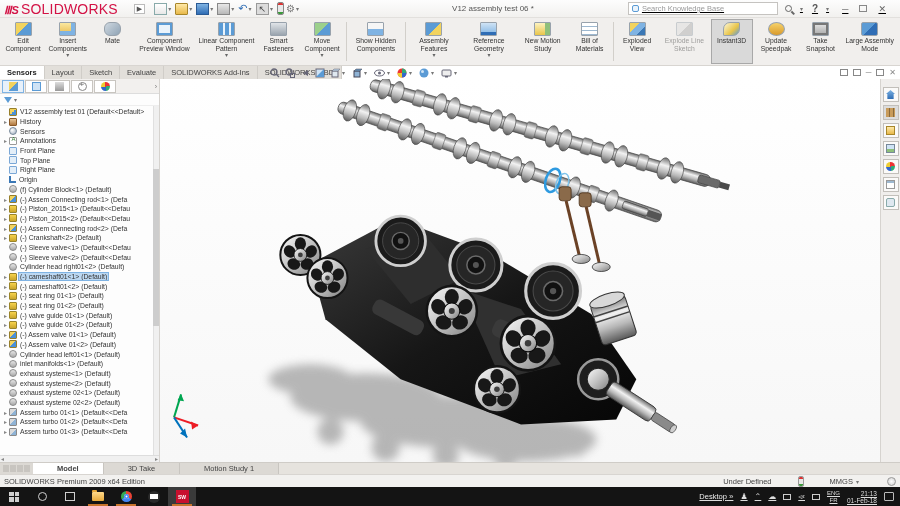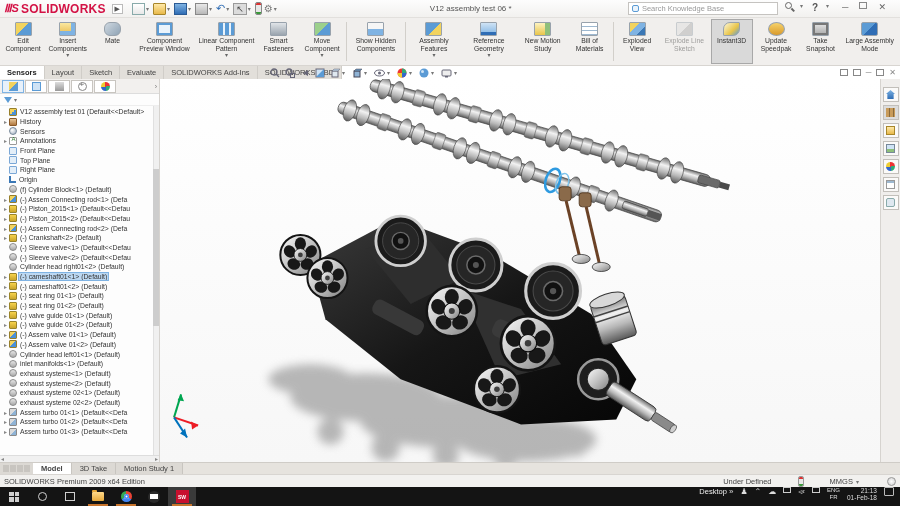--- a/index.html
+++ b/index.html
@@ -1,23 +1,23 @@
 <!DOCTYPE html>
 <html><head>
 <meta charset="utf-8">
 <style>
   *{margin:0;padding:0;box-sizing:border-box;}
   html,body{width:900px;height:506px;overflow:hidden;font-family:"Liberation Sans",sans-serif;background:#f0efed;}
   #app{width:900px;height:506px;display:flex;flex-direction:column;}
 
   
   #titlebar{height:18px;background:linear-gradient(#fdfdfd,#f2f1ef);display:flex;align-items:center;border-bottom:1px solid #e2e0dd;padding:0 4px;flex:none;}
-  .sw-logo{display:flex;align-items:flex-start;gap:2px;margin-right:6px;}
+  .sw-logo{display:flex;align-items:flex-end;gap:2px;margin-right:16px;}
   .sw-ds{color:#d31245;font-weight:bold;font-style:italic;font-size:11px;}
-  .sw-word{font-size:12px;font-weight:bold;color:#d31245;letter-spacing:.2px;}
+  .sw-word{font-size:14px;font-weight:normal;color:#d31245;letter-spacing:.2px;}
   .qa-exp{font-size:7px;color:#555;border:1px solid #bbb;padding:0 2px;margin-right:8px;background:#fff;}
   .qai{display:inline-flex;align-items:center;margin:0 1px;height:14px;}
   .qicon{width:13px;height:12px;display:inline-block;position:relative;}
   .dda{font-size:6px;color:#777;margin:0 2px 0 1px;}
   .i-new{background:linear-gradient(#fff,#e8e8e8);border:1px solid #8aa;}
   .i-open{background:linear-gradient(#ffe9a8,#e8b94a);border:1px solid #a8862a;border-radius:1px;}
   .i-save{background:linear-gradient(#7fb3e3,#2f6db5);border:1px solid #2a5a94;}
   .i-print{background:linear-gradient(#e8e8e8,#b8b8b8);border:1px solid #888;}
   .i-undo{color:#2f6db5;font-size:11px;line-height:11px;width:auto;}
   .i-select{color:#444;font-size:9px;line-height:11px;width:auto;padding:0 2px;background:#dcdcdc;border:1px solid #9a9a9a;}
@@ -128,21 +128,21 @@
   .tp-folder{background:linear-gradient(#ffe9a8,#e8b94a);border:1px solid #a8862a;}
   .tp-palette{background:linear-gradient(#cfe3f5 50%,#8fc07a 50%);border:1px solid #789;}
   .tp-wheel{background:conic-gradient(#e33 0 25%,#3a7 25% 50%,#36c 50% 75%,#ec3 75%);border-radius:50%;}
   .tp-props{background:#fff;border:1px solid #999;box-shadow:inset 0 2px 0 #9db8d0;}
   .tp-chat{background:#dfe8f0;border:1px solid #8aa;border-radius:2px 2px 2px 0;}
 
   
   #doctabs{height:12px;background:#e6e3de;display:flex;align-items:stretch;flex:none;border-top:1px solid #cfccc7;}
   #dt-nav{display:flex;align-items:center;gap:1px;padding:0 3px;background:#dcd9d4;}
   #dt-nav span{width:6px;height:7px;background:#c8c5c0;}
-  .dtab{font-size:7.5px;color:#444;padding:0 8px;display:flex;align-items:center;border-right:1px solid #c8c5c0;background:#dcd9d4;white-space:nowrap;}
+  .dtab{font-size:7.5px;color:#444;padding:0 24px;display:flex;align-items:center;border-right:1px solid #c8c5c0;background:#dcd9d4;white-space:nowrap;}
   .dtab.active{background:#fff;font-weight:bold;}
 
   
   #statusbar{height:13px;background:#f2f1ef;border-top:1px solid #d8d5d1;display:flex;align-items:center;font-size:7.5px;color:#444;padding:0 4px;flex:none;}
   #sb-right{margin-left:auto;display:flex;align-items:center;gap:26px;}
   .sb-traffic{width:6px;height:11px;background:#e8e8e8;border:1px solid #999;border-radius:2px;box-shadow:inset 0 -8px 0 -6px #3a9a3a,inset 0 8px 0 -6px #d33;}
   .sb-circ{width:9px;height:9px;border:1px solid #999;border-radius:50%;background:radial-gradient(#fff,#ccc);}
 
   
   #taskbar{height:19px;background:#141414;display:flex;align-items:stretch;color:#ddd;flex:none;}
@@ -153,21 +153,21 @@
   .win-logo span{background:#cfcfcf;}
   .cortana{width:9px;height:9px;border:1.5px solid #cfcfcf;border-radius:50%;}
   .taskview{width:10px;height:9px;border:1.5px solid #cfcfcf;}
   .tb-folder{width:12px;height:9px;background:linear-gradient(#ffd98a,#e8a93a);border-radius:1px;position:relative;}
   .tb-folder::before{content:"";position:absolute;top:-2px;left:0;width:5px;height:2px;background:#e8a93a;border-radius:1px 1px 0 0;}
   .chrome{width:11px;height:11px;border-radius:50%;background:conic-gradient(#ea4335 0 33%,#4285f4 33% 66%,#34a853 66%);position:relative;}
   .chrome::after{content:"";position:absolute;left:3px;top:3px;width:5px;height:5px;background:#fff;border-radius:50%;box-shadow:inset 0 0 0 1.5px #4285f4;}
   .mailw{width:12px;height:12px;background:#2a2a2a;border-radius:50%;display:flex;align-items:center;justify-content:center;}
   .mail-env{width:8px;height:5px;background:#fff;clip-path:polygon(0 0,100% 0,100% 100%,0 100%);position:relative;}
   .swmini{width:13px;height:13px;background:#c8102e;display:flex;align-items:center;justify-content:center;color:#fff;font-size:5px;font-weight:bold;}
-  #tb-right{margin-left:auto;display:flex;align-items:flex-start;gap:7px;padding-right:6px;}
+  #tb-right{margin-left:auto;display:flex;align-items:center;gap:7px;padding-right:6px;text-decoration:underline;}
   #tb-desktop{font-size:7.5px;color:#eee;}
   .tray-g{font-size:8px;color:#ddd;}
   .tray-box{width:8px;height:6px;border:1px solid #ccc;}
   .lang{display:flex;flex-direction:column;font-size:6px;line-height:6.5px;text-align:center;}
   .clock{display:flex;flex-direction:column;font-size:6.5px;line-height:7px;text-align:right;}
   .notif{width:10px;height:9px;border:1px solid #bbb;border-radius:1px;}
 </style>
 </head>
 <body>
 

